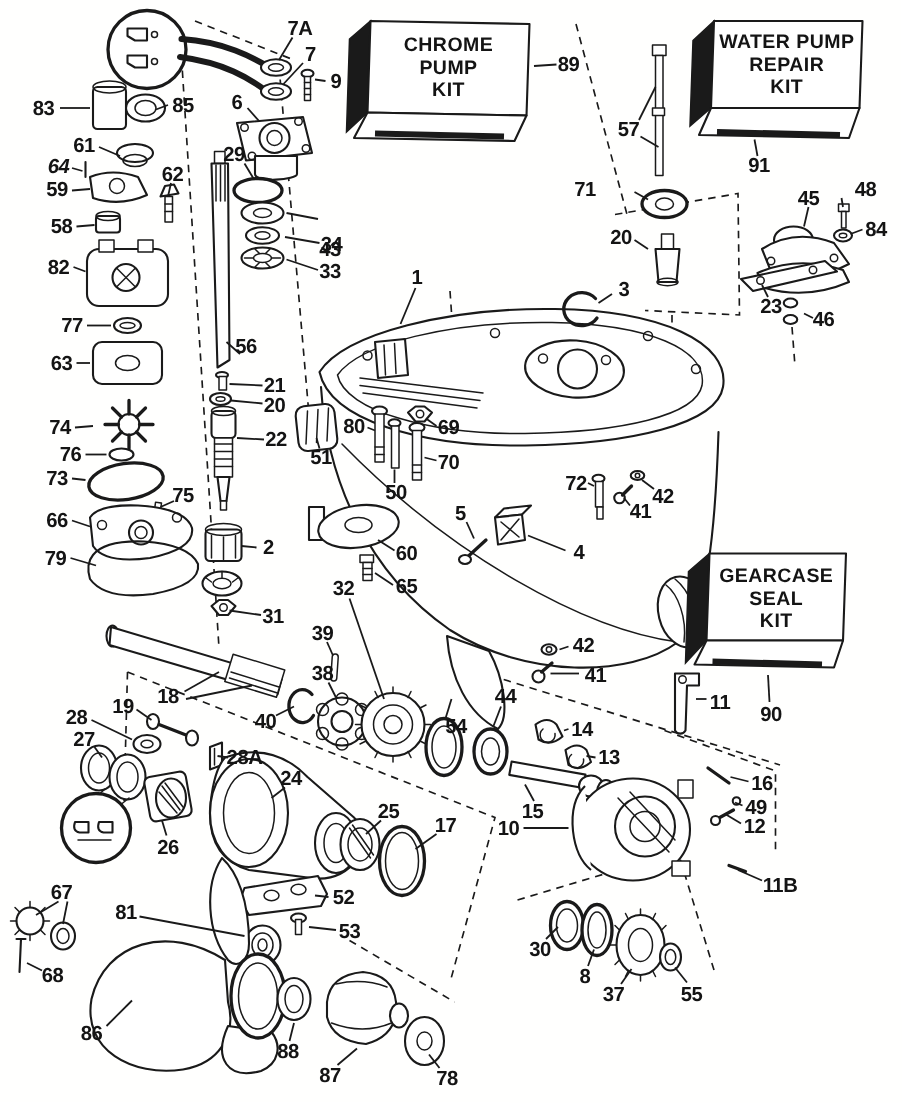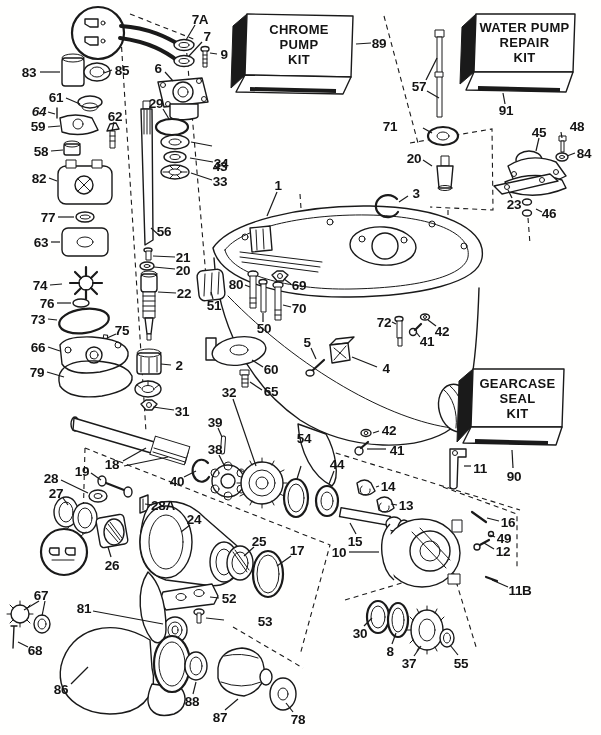--- a/index.html
+++ b/index.html
@@ -696,41 +696,41 @@
       <span class="plabel" style="left: 112px; top: 464px;">18</span>
       <span class="plabel" style="left: 82px; top: 471px;">19</span>
       <span class="plabel" style="left: 177px; top: 481px;">40</span>
       <span class="plabel" style="left: 51px; top: 478px;">28</span>
       <span class="plabel" style="left: 56px; top: 493px;">27</span>
       <span class="plabel" style="left: 163px; top: 505px;">28A</span>
       <span class="plabel" style="left: 112px; top: 565px;">26</span>
       <span class="plabel" style="left: 194px; top: 519px;">24</span>
       <span class="plabel" style="left: 259px; top: 541px;">25</span>
       <span class="plabel" style="left: 297px; top: 550px;">17</span>
-      <span class="plabel" style="left: 304px; top: 438px;">54</span>
+      <span class="plabel" style="left: 304px; top: 484px;">54</span>
       <span class="plabel" style="left: 337px; top: 464px;">44</span>
       <span class="plabel" style="left: 388px; top: 486px;">14</span>
       <span class="plabel" style="left: 406px; top: 505px;">13</span>
       <span class="plabel" style="left: 355px; top: 541px;">15</span>
       <span class="plabel" style="left: 508px; top: 522px;">16</span>
       <span class="plabel" style="left: 504px; top: 538px;">49</span>
       <span class="plabel" style="left: 503px; top: 551px;">12</span>
       <span class="plabel" style="left: 339px; top: 552px;">10</span>
       <span class="plabel" style="left: 520px; top: 590px;">11B</span>
       <span class="plabel" style="left: 480px; top: 454px; margin-top: 14px;">11</span>
       <span class="plabel" style="left: 514px; top: 476px;">90</span>
       <span class="plabel" style="left: 360px; top: 633px;">30</span>
       <span class="plabel" style="left: 390px; top: 651px;">8</span>
       <span class="plabel" style="left: 409px; top: 663px;">37</span>
       <span class="plabel" style="left: 461px; top: 663px;">55</span>
       <span class="plabel" style="left: 41px; top: 595px;">67</span>
       <span class="plabel" style="left: 84px; top: 608px;">81</span>
       <span class="plabel" style="left: 35px; top: 650px;">68</span>
       <span class="plabel" style="left: 229px; top: 598px;">52</span>
-      <span class="plabel" style="left: 233px; top: 621px; margin-left: 32px;">53</span>
+      <span class="plabel" style="left: 233px; top: 621px;">53</span>
       <span class="plabel" style="left: 61px; top: 689px;">86</span>
       <span class="plabel" style="left: 192px; top: 701px;">88</span>
       <span class="plabel" style="left: 220px; top: 717px;">87</span>
       <span class="plabel" style="left: 298px; top: 719px;">78</span>
     </div>
 
 <div class="kittext" style="left:247px;top:22px;width:104px;">
   <span>CHROME</span>
   <span>PUMP</span>
   <span>KIT</span>

